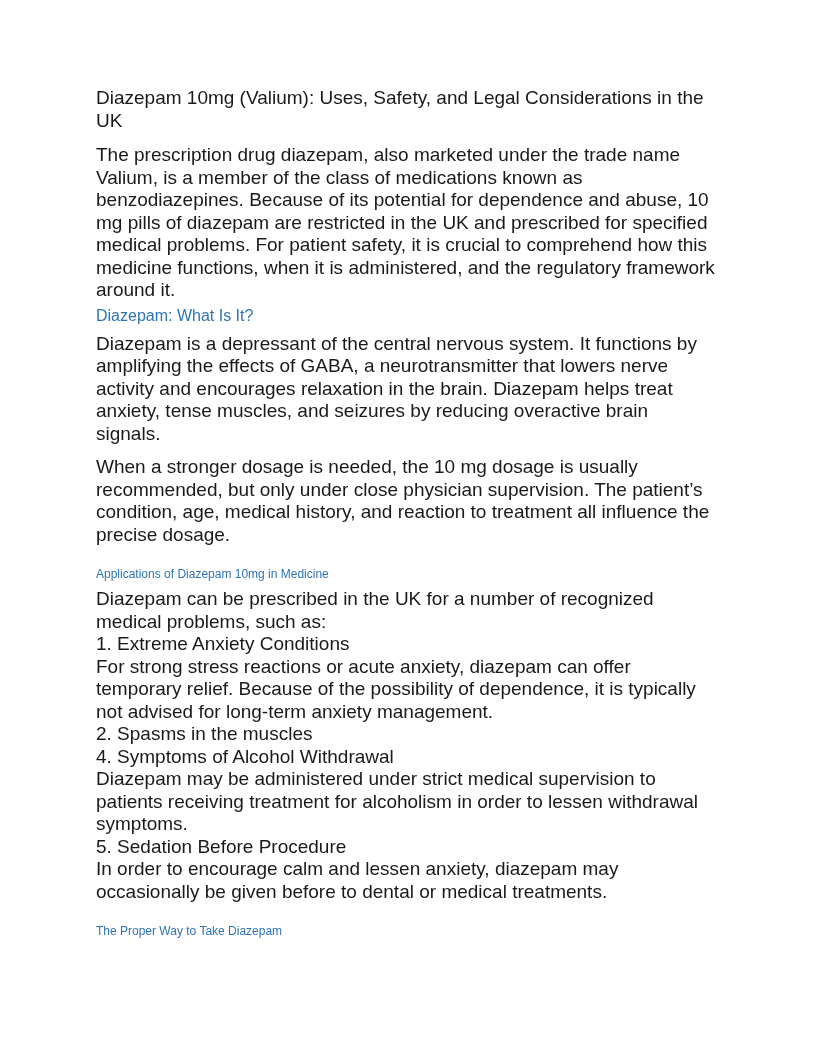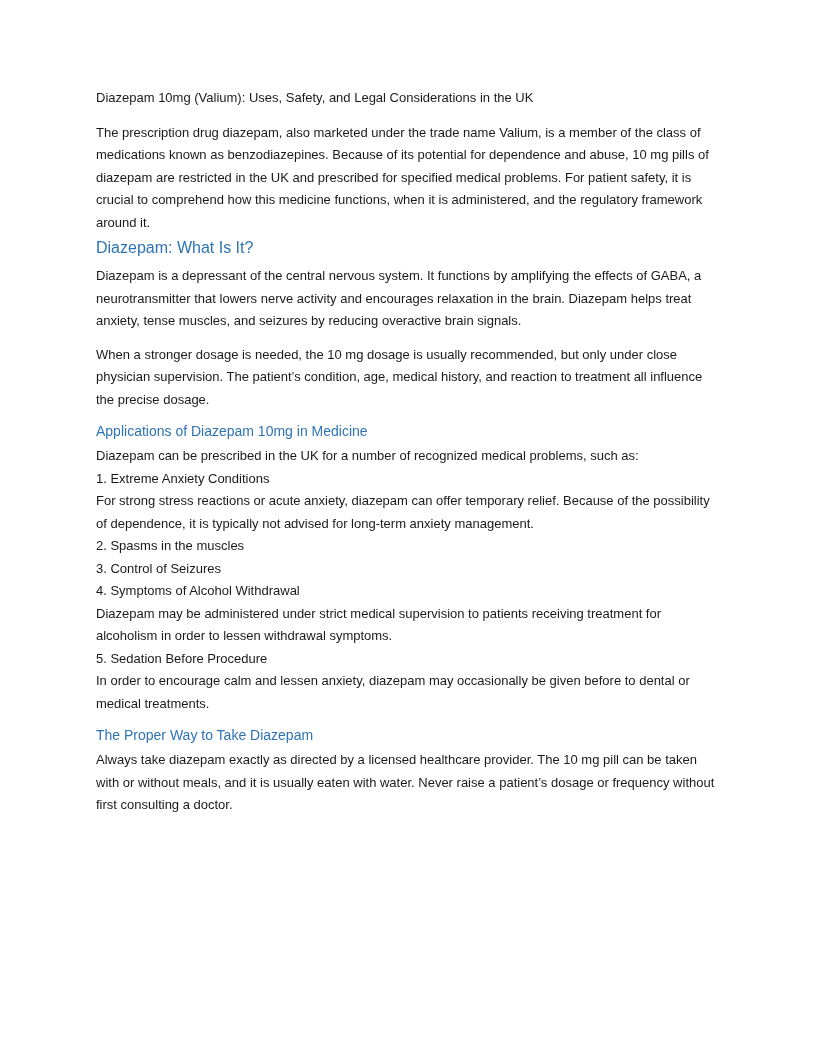--- a/index.html
+++ b/index.html
@@ -16,37 +16,37 @@
     padding: 87px 100px 0 96px;
     font-family: "Liberation Sans", "DejaVu Sans", sans-serif;
     color: #1a1a1a;
     overflow: hidden;
   }
   .content {
     width: 620px;
   }
   .p {
     margin: 0;
-    font-size: 13px;
+    font-size: 19px;
     line-height: 22.5px;
     font-weight: 400;
     color: #1a1a1a;
   }
   .sp12 { margin-bottom: 12px; }
   .sp11 { margin-bottom: 11px; }
   .h1 {
     margin: 0 0 3px 0;
     font-size: 16px;
     line-height: 28px;
     font-weight: 400;
     color: #2E74B5;
   }
   .h2 {
-    margin: 8px 0 2px 0;
-    font-size: 14px;
+    margin: 16px 0 2px 0;
+    font-size: 12px;
     line-height: 24px;
     font-weight: 400;
     color: #2E74B5;
   }
 </style>
 </head>
 <body>
 
 <div class="page">
   <div class="content">
@@ -61,24 +61,22 @@
 
     <p class="p">When a stronger dosage is needed, the 10 mg dosage is usually recommended, but only under close physician supervision. The patient’s condition, age, medical history, and reaction to treatment all influence the precise dosage.</p>
 
     <h2 class="h2">Applications of Diazepam 10mg in Medicine</h2>
 
     <p class="p">Diazepam can be prescribed in the UK for a number of recognized medical problems, such as:</p>
     <p class="p">1. Extreme Anxiety Conditions</p>
     <p class="p">For strong stress reactions or acute anxiety, diazepam can offer temporary relief. Because of the possibility of dependence, it is typically not advised for long-term anxiety management.</p>
     <p class="p">2. Spasms in the muscles</p>
 
-    <p class="p">3. Control of Seizures</p>
     <p class="p">4. Symptoms of Alcohol Withdrawal</p>
     <p class="p">Diazepam may be administered under strict medical supervision to patients receiving treatment for alcoholism in order to lessen withdrawal symptoms.</p>
     <p class="p">5. Sedation Before Procedure</p>
     <p class="p">In order to encourage calm and lessen anxiety, diazepam may occasionally be given before to dental or medical treatments.</p>
 
     <h2 class="h2">The Proper Way to Take Diazepam</h2>
 
-    <p class="p">Always take diazepam exactly as directed by a licensed healthcare provider. The 10 mg pill can be taken with or without meals, and it is usually eaten with water. Never raise a patient’s dosage or frequency without first consulting a doctor.</p>
 
   </div>
 </div>
 
 </body></html>

